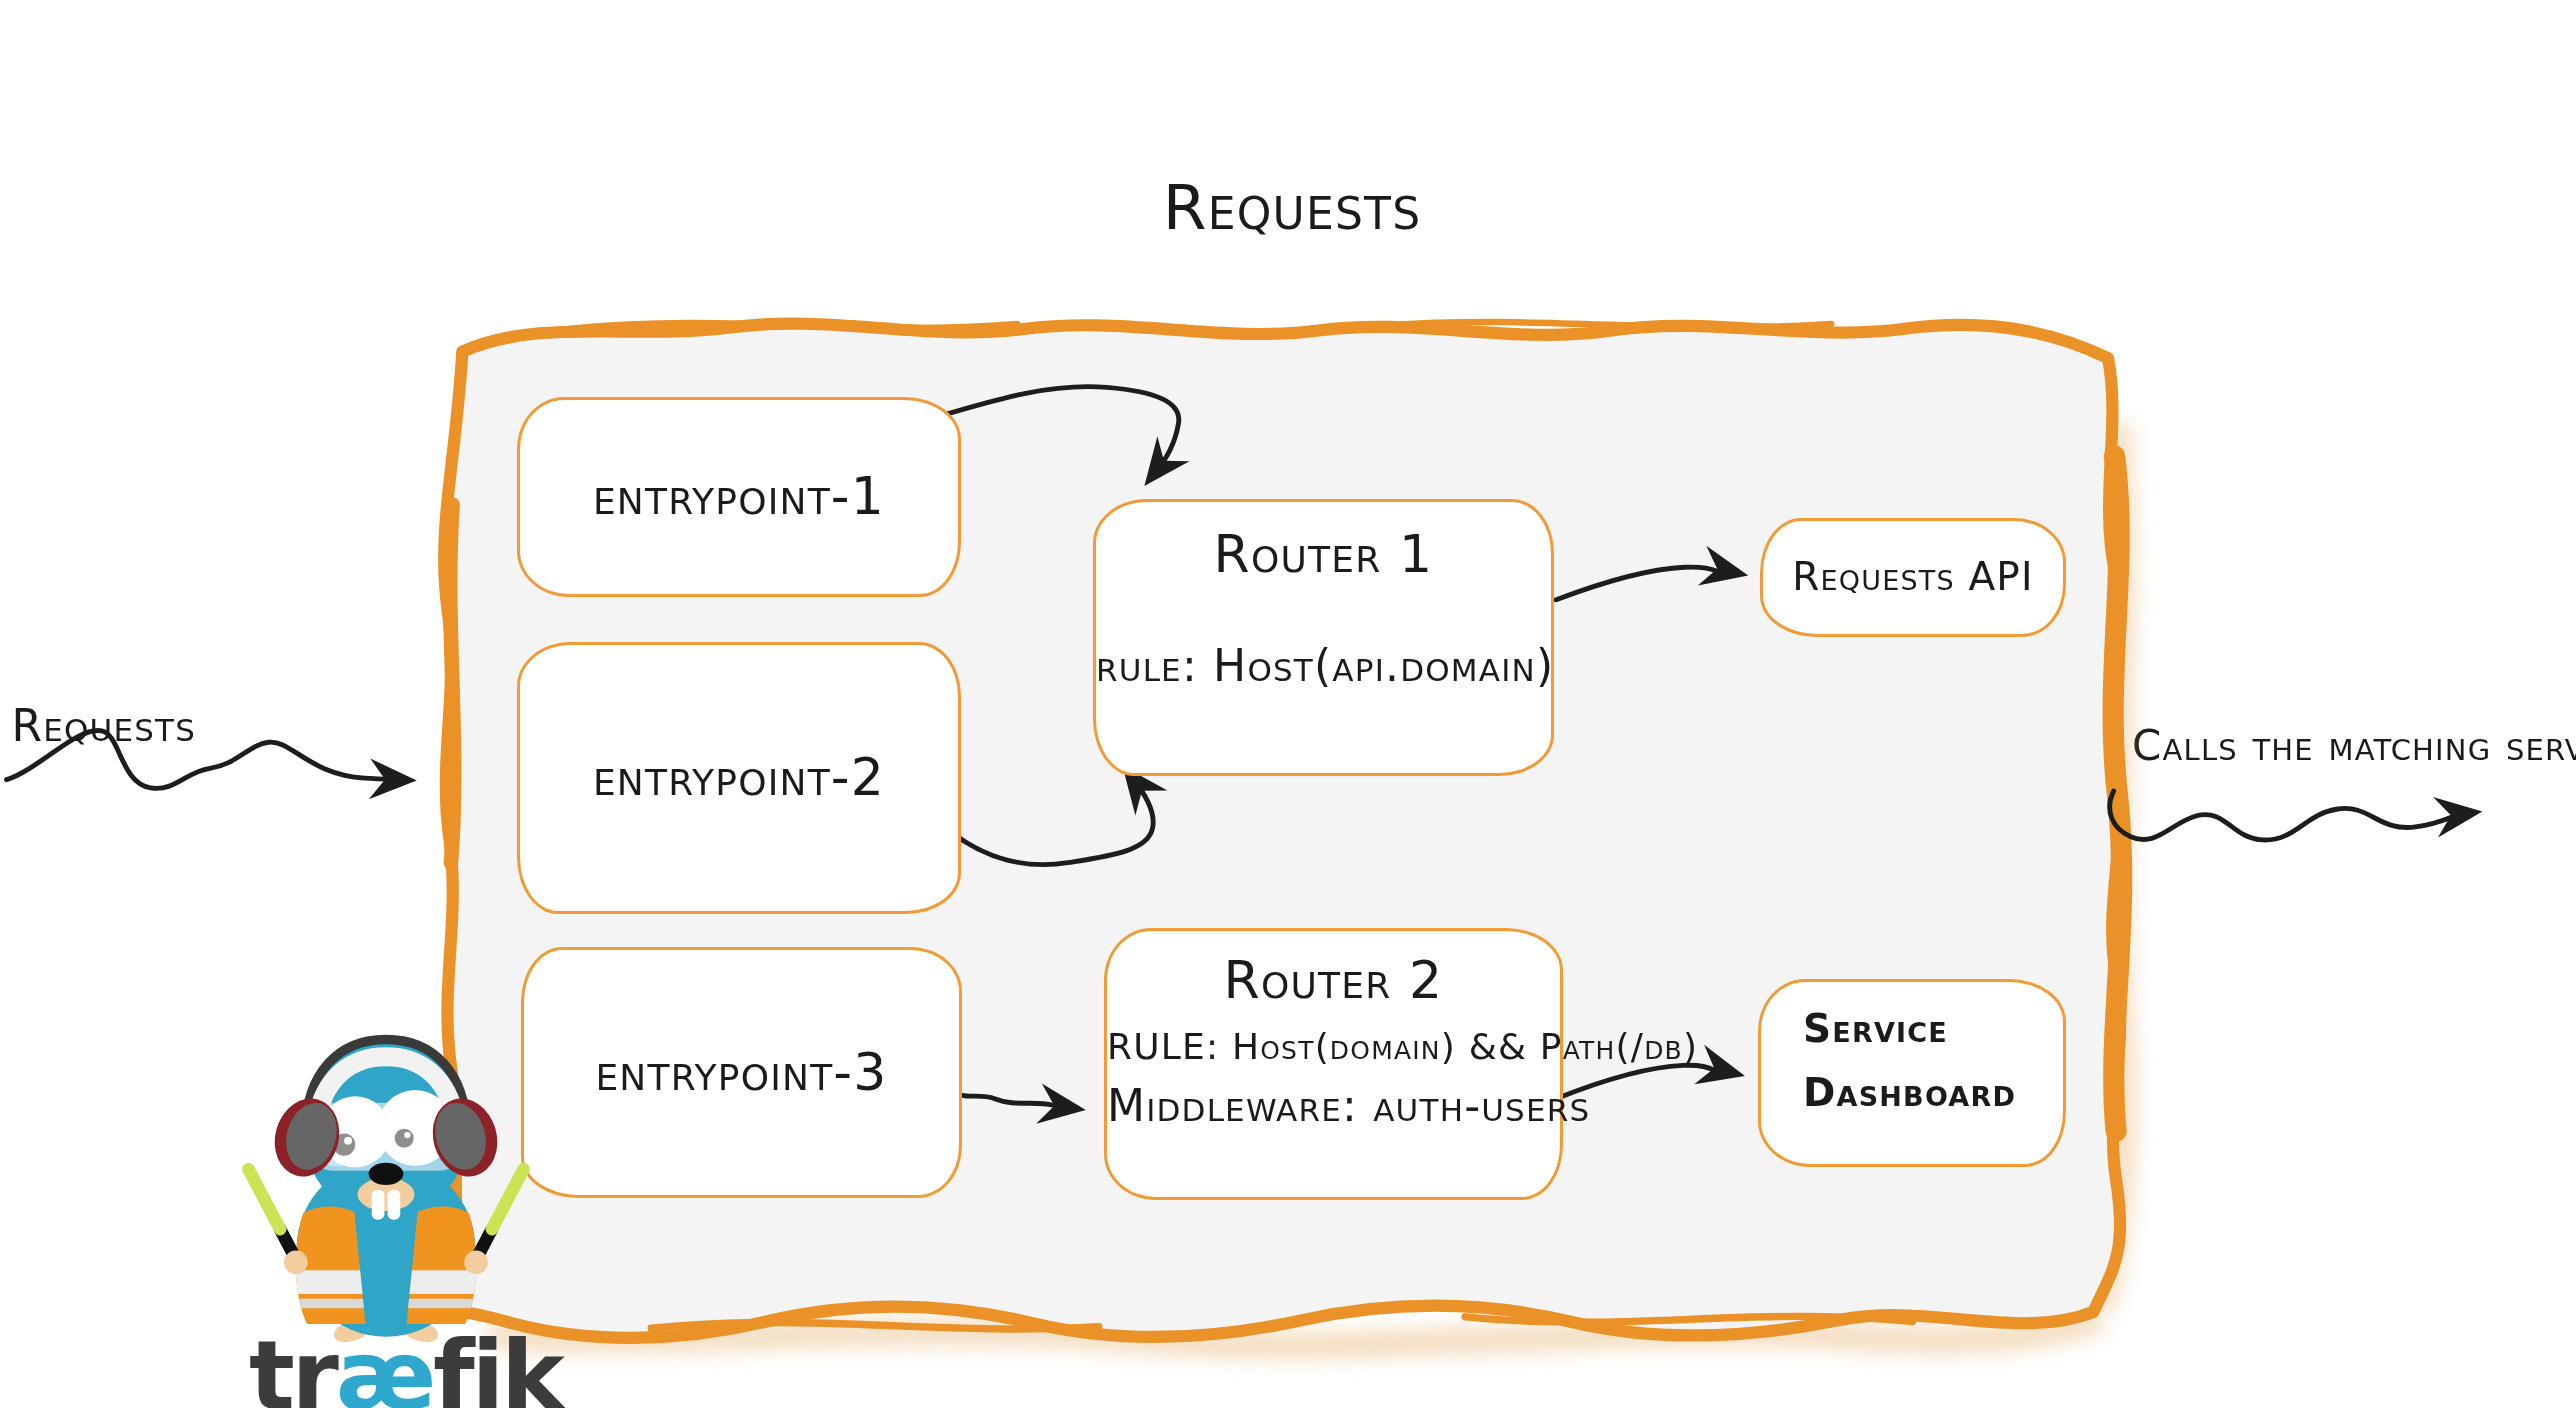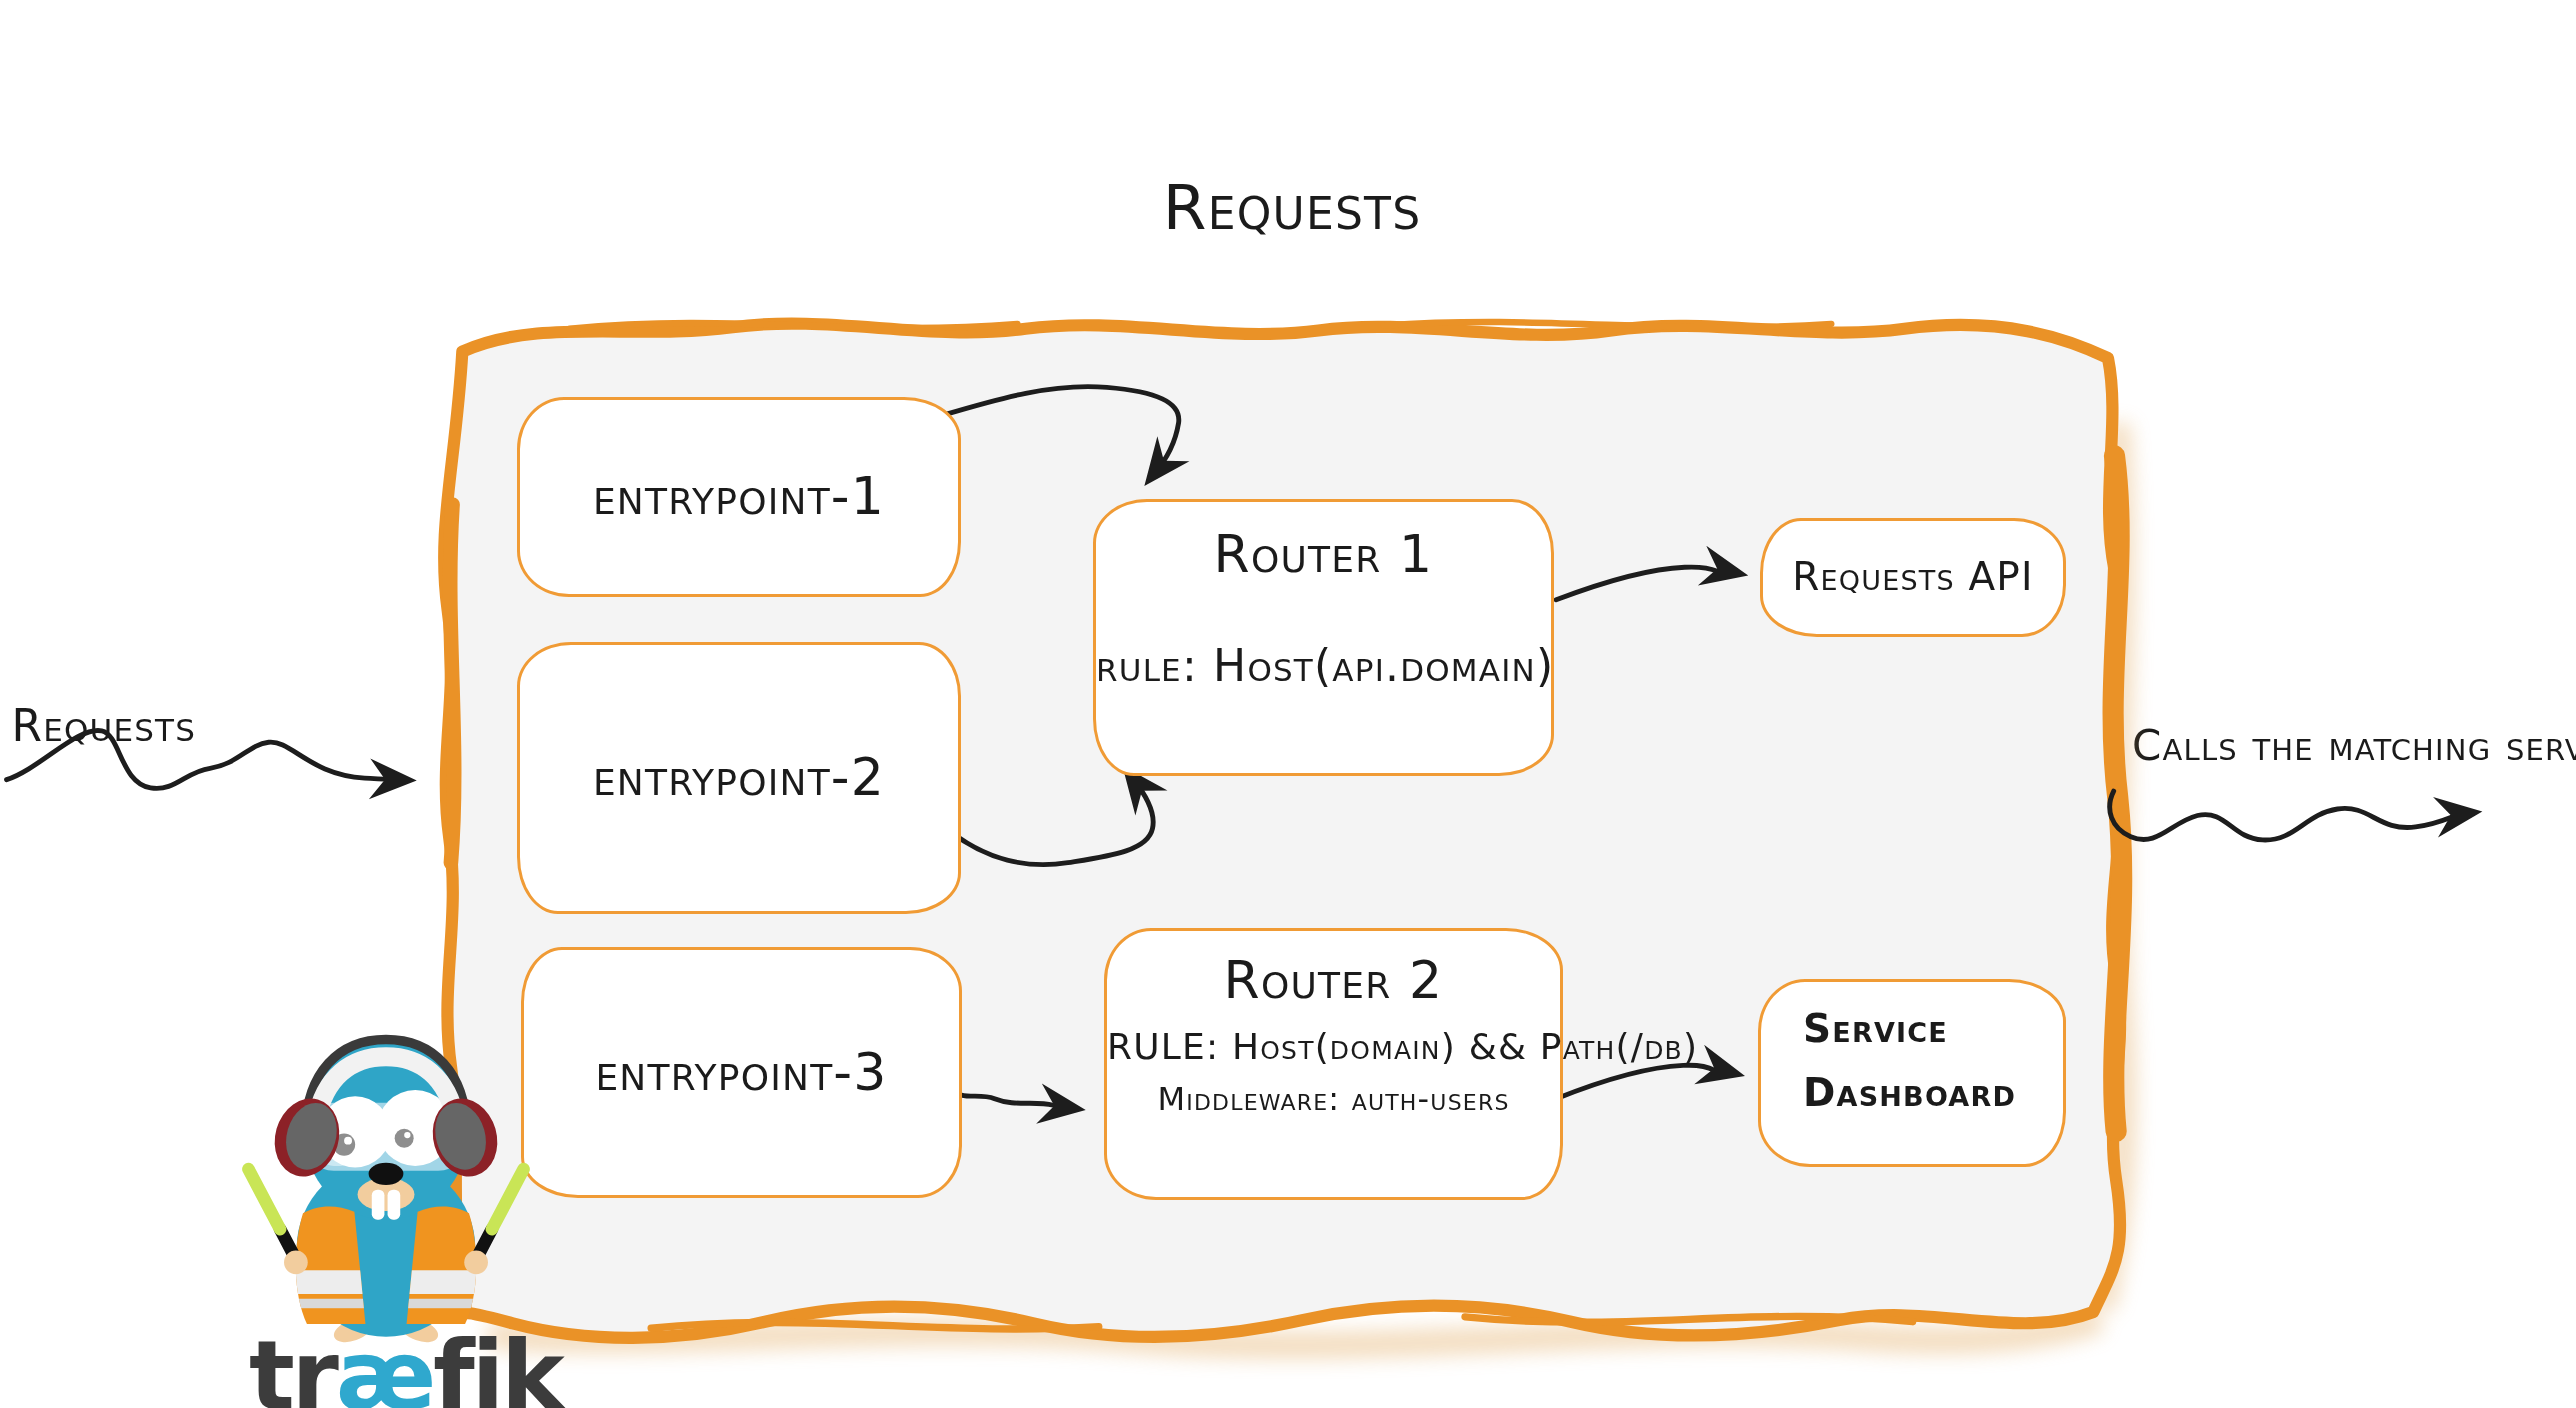--- a/index.html
+++ b/index.html
@@ -45,21 +45,21 @@
   #entrypoint-2{left:517px;top:642px;width:444px;height:272px;}
   #entrypoint-3{left:521px;top:947px;width:441px;height:251px;}
   .ep-label{font-size:52px;}
   #router-1{left:1093px;top:499px;width:461px;height:277px;}
   #router-2{left:1104px;top:928px;width:459px;height:272px;}
   .router-name{position:absolute;left:0;right:0;text-align:center;font-size:52px;}
   #router-1 .router-name{top:24.4px;}
   #router-1 .router-rule{position:absolute;left:0;right:0;top:140px;text-align:center;font-size:44px;}
   #router-2 .router-name{top:21px;}
   #router-2 .router-rule{position:absolute;left:0;right:0;top:96px;text-align:center;font-size:36px;}
-  #router-2 .router-mw{position:absolute;left:0;right:0;top:151px;text-align:center;font-size:32px;}
+  #router-2 .router-mw{position:absolute;left:0;right:0;top:151px;text-align:center;font-size:44px;}
   #service-api{left:1760px;top:518px;width:306px;height:119px;}
   .svc-label{font-size:39px;}
   #service-dashboard{left:1758px;top:979px;width:308px;height:188px;}
   #service-dashboard .svc-lines{position:absolute;left:42px;top:26px;font-size:39px;}
   #service-dashboard .svc-lines div{margin-bottom:21px;font-weight:bold;}
   #gopher-wrap{position:absolute;left:259px;top:1011px;width:254px;height:332px;z-index:5;}
   #gopher-wrap svg{overflow:visible;}
   #logo-wordmark{
     position:absolute;left:249px;top:1320px;z-index:6;
     font-size:96px;font-weight:bold;letter-spacing:-3.3px;

